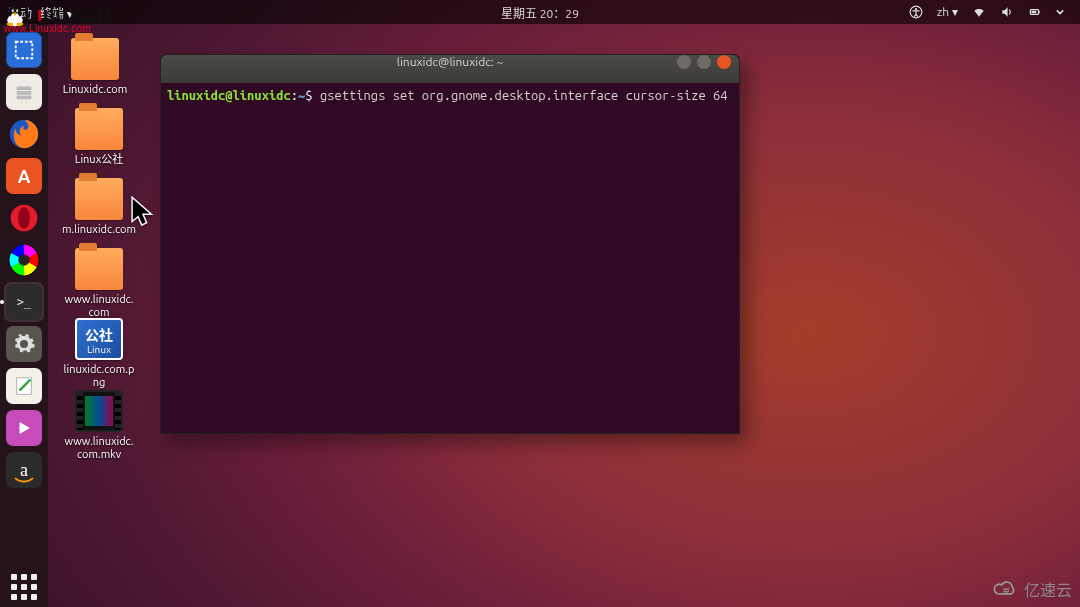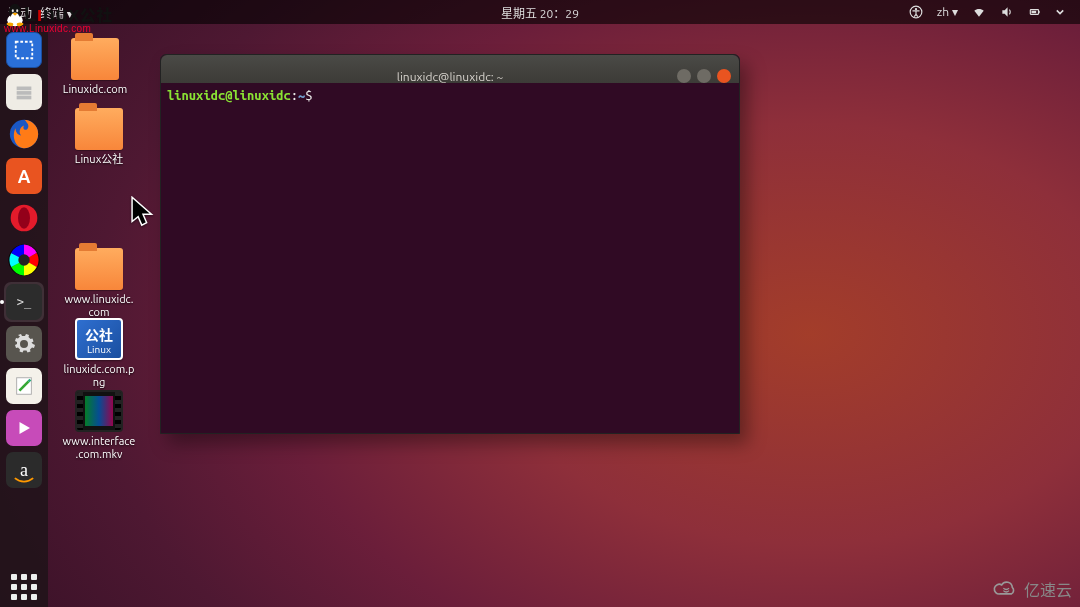--- a/index.html
+++ b/index.html
@@ -49,21 +49,21 @@
   .mkv-thumb .frame{position:absolute;inset:4px 8px;background:linear-gradient(90deg,#0a3,#06c,#c06);opacity:.7;}
   .trash { background: linear-gradient(#6bc5f0,#2a9dd6); box-shadow:0 1px 2px rgba(0,0,0,.4); display:flex;align-items:center;justify-content:center; border-radius:4px; width:40px;height:42px; margin:0 auto 3px;}
   .trash svg { width:24px; height:24px; fill:#fff; }
 
   
   .window {
     position:absolute; left:160px; top:54px; width:580px; height:380px;
     background:#300a24; border:1px solid #222; border-radius:6px 6px 0 0;
     box-shadow: 8px 10px 18px rgba(0,0,0,.35); z-index:5; display:flex; flex-direction:column;
   }
-  .titlebar { height:28px; background:linear-gradient(#4a4a46,#3c3b37); border-radius:6px 6px 0 0; display:flex; align-items:flex-end; position:relative; }
+  .titlebar { height:28px; background:linear-gradient(#4a4a46,#3c3b37); border-radius:6px 6px 0 0; display:flex; align-items:flex-start; position:relative; }
   .titlebar-title { color:#d7d3cd; font-size:12px; position:absolute; left:50%; transform:translateX(-50%); }
   .win-controls { margin-left:auto; display:flex; gap:6px; padding-right:8px; }
   .win-btn { width:14px; height:14px; border-radius:50%; display:flex; align-items:center; justify-content:center; }
   .win-min{background:#6e6b64;} .win-max{background:#6e6b64;} .win-close{background:#e95420;}
   .menubar { height:24px; background:#3f3e3a; display:flex; align-items:center; padding:0 8px; gap:14px; color:#dcd8d2; font-size:12px; }
   .menubar span{cursor:default;}
   .term-body { flex:1; background:#300a24; padding:4px 6px; font-family:"Ubuntu Mono","DejaVu Sans Mono",monospace; font-size:13px; line-height:16px; }
   .term-line { white-space:pre; }
   .tg { color:#8ae234; font-weight:bold; } 
   .tw { color:#eeeeec; } 
@@ -224,50 +224,54 @@
 
 <div class="desktop">
   <div class="desk-item" style="top:12px;left:8px">
     <div class="desk-icon folder"></div>
     <div class="desk-label">Linuxidc.com</div>
   </div>
   <div class="desk-item" style="top:82px;left:12px">
     <div class="desk-icon folder"></div>
     <div class="desk-label">Linux公社</div>
   </div>
+  <div class="desk-item" style="top:152px;left:12px">
+    <div class="desk-icon folder"></div>
+    <div class="desk-label">m.linuxidc.com</div>
+  </div>
   <div class="desk-item" style="top:222px;left:12px">
     <div class="desk-icon folder"></div>
     <div class="desk-label">www.linuxidc.com</div>
   </div>
   <div class="desk-item" style="top:292px;left:12px">
     <div class="desk-icon png-thumb">
       <span class="cn">公社</span>
       <span style="font-size:10px">Linux</span>
     </div>
     <div class="desk-label">linuxidc.com.png</div>
   </div>
   <div class="desk-item" style="top:364px;left:12px">
     <div class="desk-icon mkv-thumb">
         <div class="frame"></div>
       </div>
-    <div class="desk-label">www.interface.com.mkv</div>
+    <div class="desk-label">www.linuxidc.com.mkv</div>
   </div>
 </div>
 
 <div class="window">
   <div class="titlebar">
     <div class="titlebar-title">linuxidc@linuxidc: ~</div>
     <div class="win-controls">
       <div class="win-btn win-min"></div>
       <div class="win-btn win-max"></div>
       <div class="win-btn win-close"></div>
     </div>
   </div>
   <div class="term-body">
-    <div class="term-line"><span class="tg">linuxidc@linuxidc</span><span class="tw">:</span><span class="tb">~</span><span class="tw">$</span><span class="tc"> </span><span class="tc"></span></div>
+    <div class="term-line"><span class="tg">linuxidc@linuxidc</span><span class="tw">:</span><span class="tb">~</span><span class="tw">$</span><span class="tc"> </span><span class="tc">gsettings set org.gnome.desktop.interface cursor-size 64</span></div>
   </div>
 </div>
 
 <div class="cursor">
   <svg width="26" height="34" viewBox="0 0 20 28">
     <path d="M1 1l0 20 5-4 3 7 4-2-3-7 7 0z" fill="#000" stroke="#fff" stroke-width="1.2"></path>
   </svg>
 </div>
 
 <div class="wm-tl">

